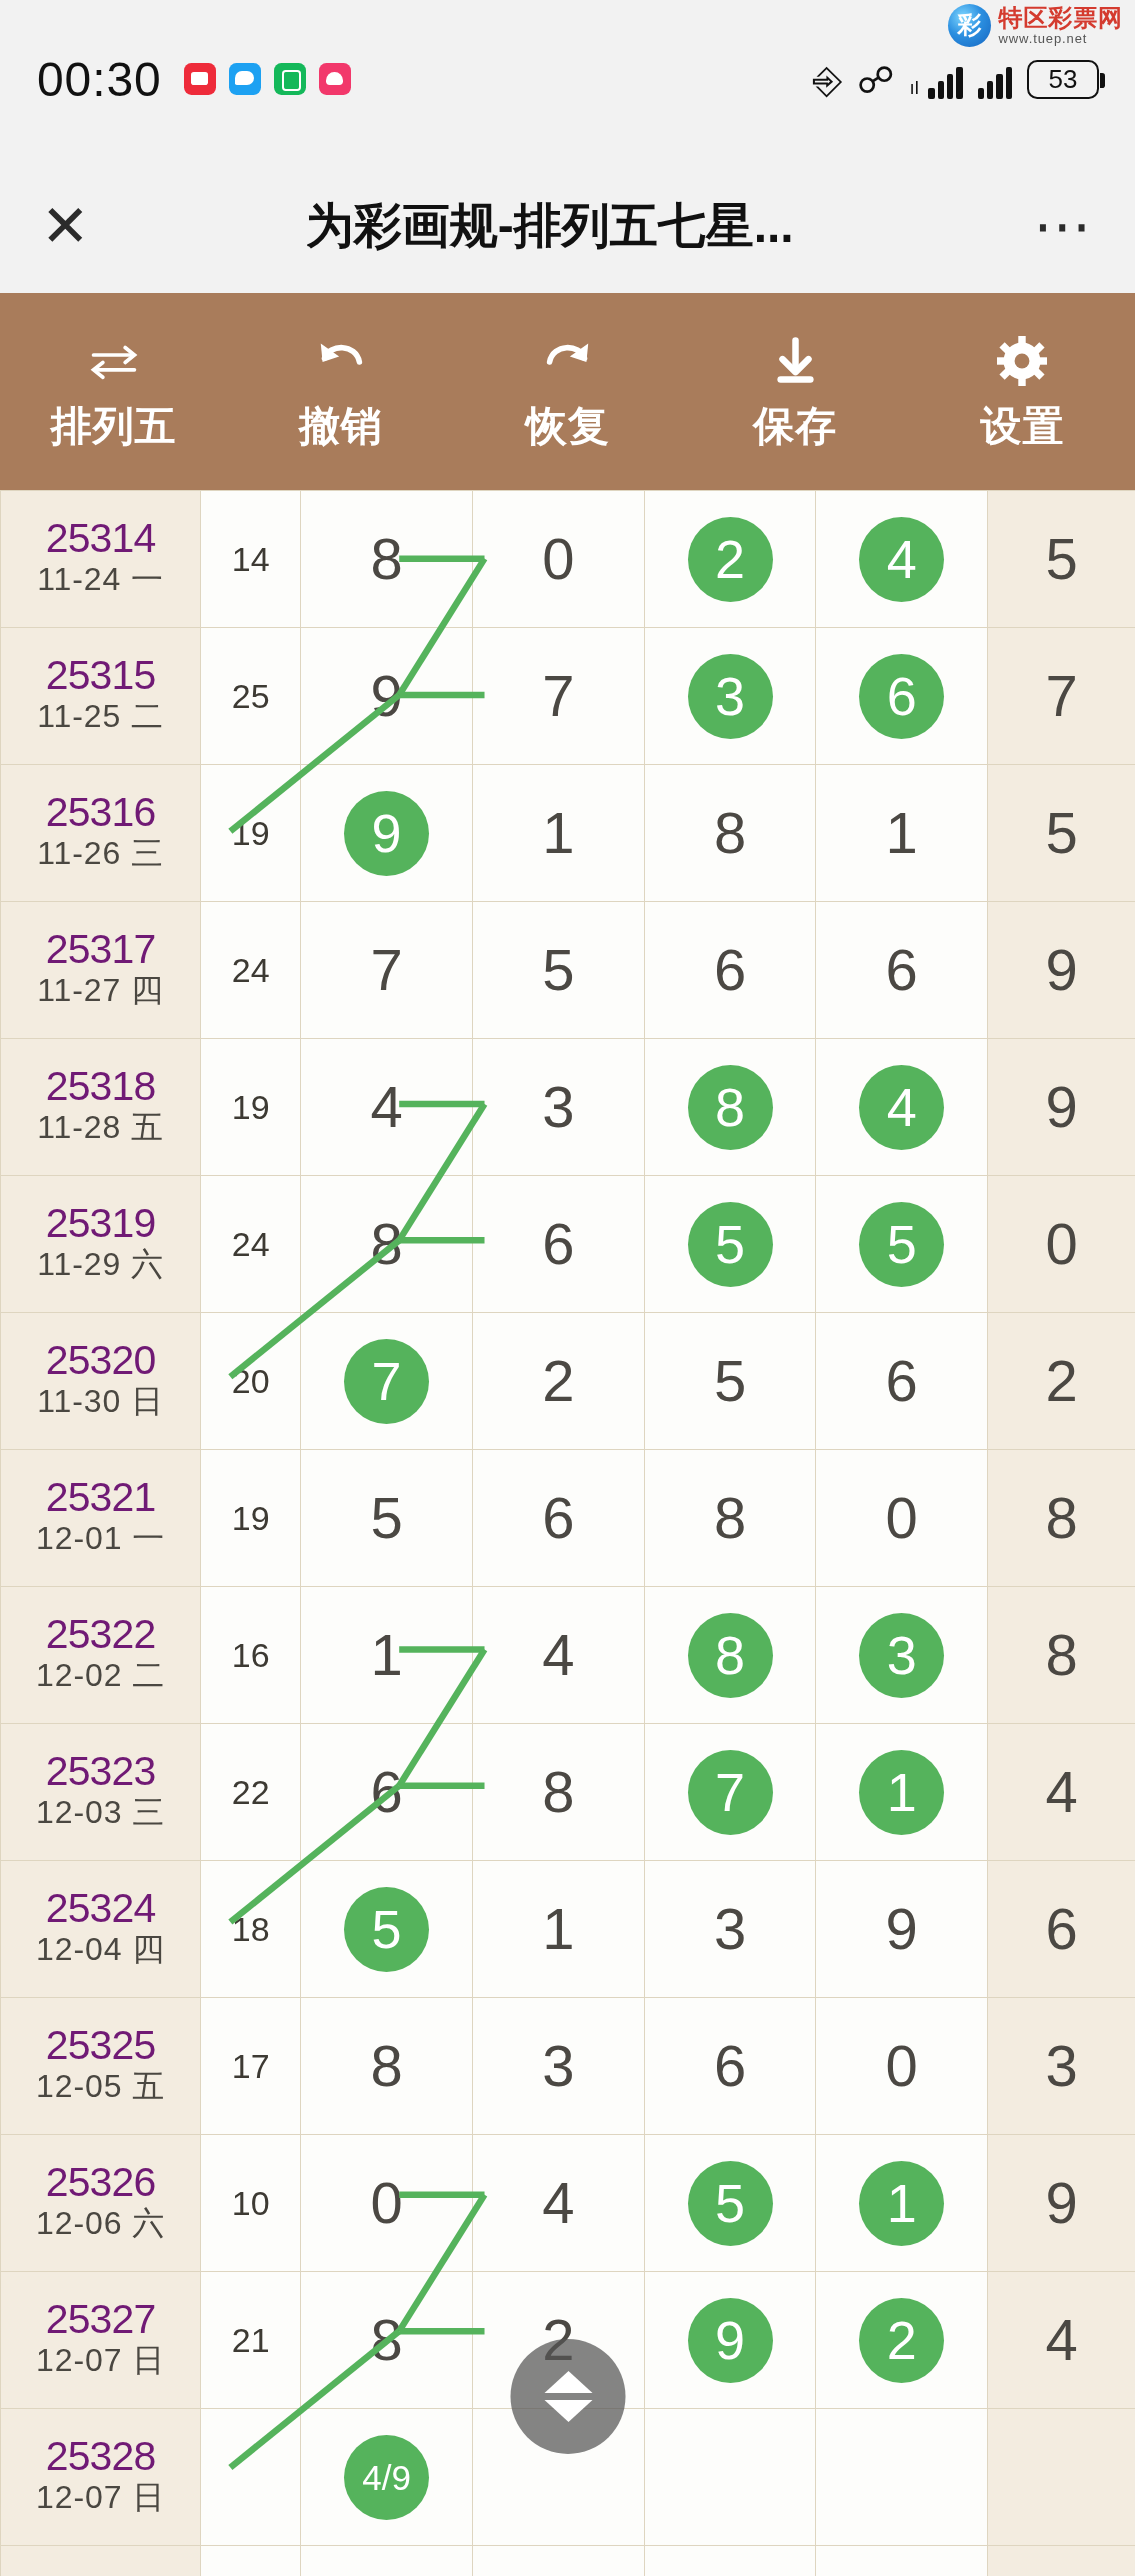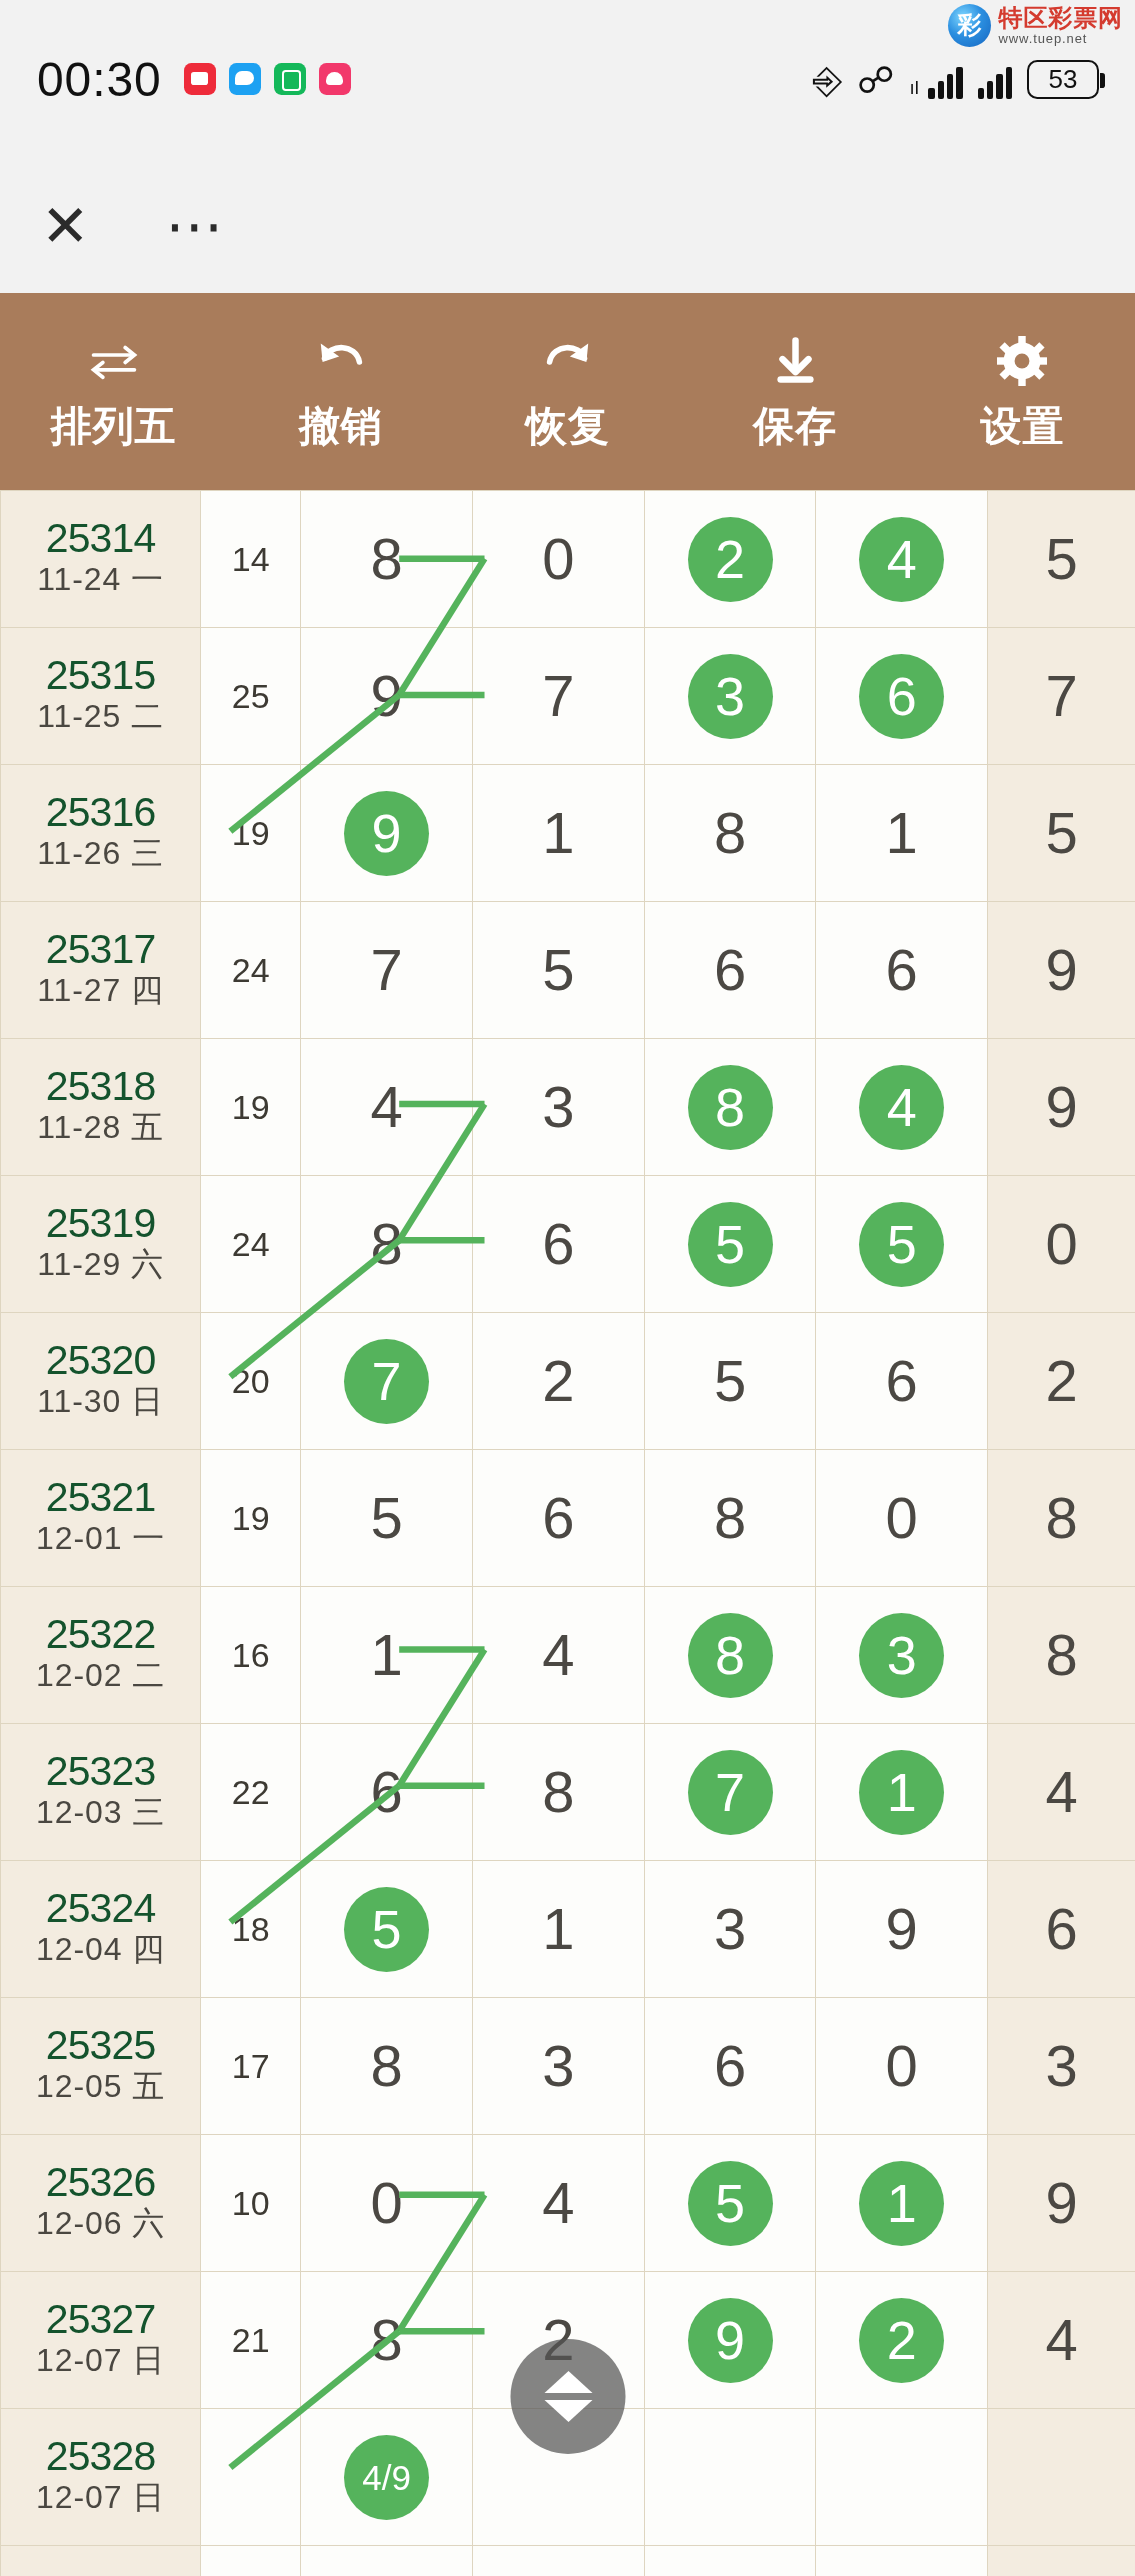--- a/index.html
+++ b/index.html
@@ -182,21 +182,21 @@
   }
   .c-issue { width: 176px; background: #f3ece0; }
   .c-sum   { width: 88px;  background: #fdfdfb; }
   .c-d     { width: 151px; background: #fdfdfb; }
   .c-last  { width: 130px; background: #f3ece0; }
 
   tr.row { height: 136px; }
 
   .issue-no {
     font-size: 41px;
-    color: #14532d;
+    color: #701a75;
     line-height: 1.0;
     letter-spacing: -0.9px;
   }
   .issue-date {
     font-size: 32px;
     color: #4a4741;
     line-height: 1.3;
     letter-spacing: 0.9px;
   }
   .sum-val {
@@ -303,20 +303,21 @@
     <span class="wm-badge">彩</span>
     <span class="wm-text">
       <span class="wm-title">特区彩票网</span><br>
       <span class="wm-sub">www.tuep.net</span>
     </span>
   </div>
 </div>
 
 <div class="titlebar">
   <span class="close-x">✕</span>
+  <span class="page-title">为彩画规-排列五七星...</span>
   <span class="more-dots">⋯</span>
 </div>
 
 <div class="toolbar">
 
   <div class="tb-item">
     <span class="tb-ico">
       <svg width="52" height="43" viewBox="0 0 56 46">
           <g stroke="#fff" stroke-width="4" fill="none" stroke-linecap="round">
         <path d="M6 16h42"></path>

